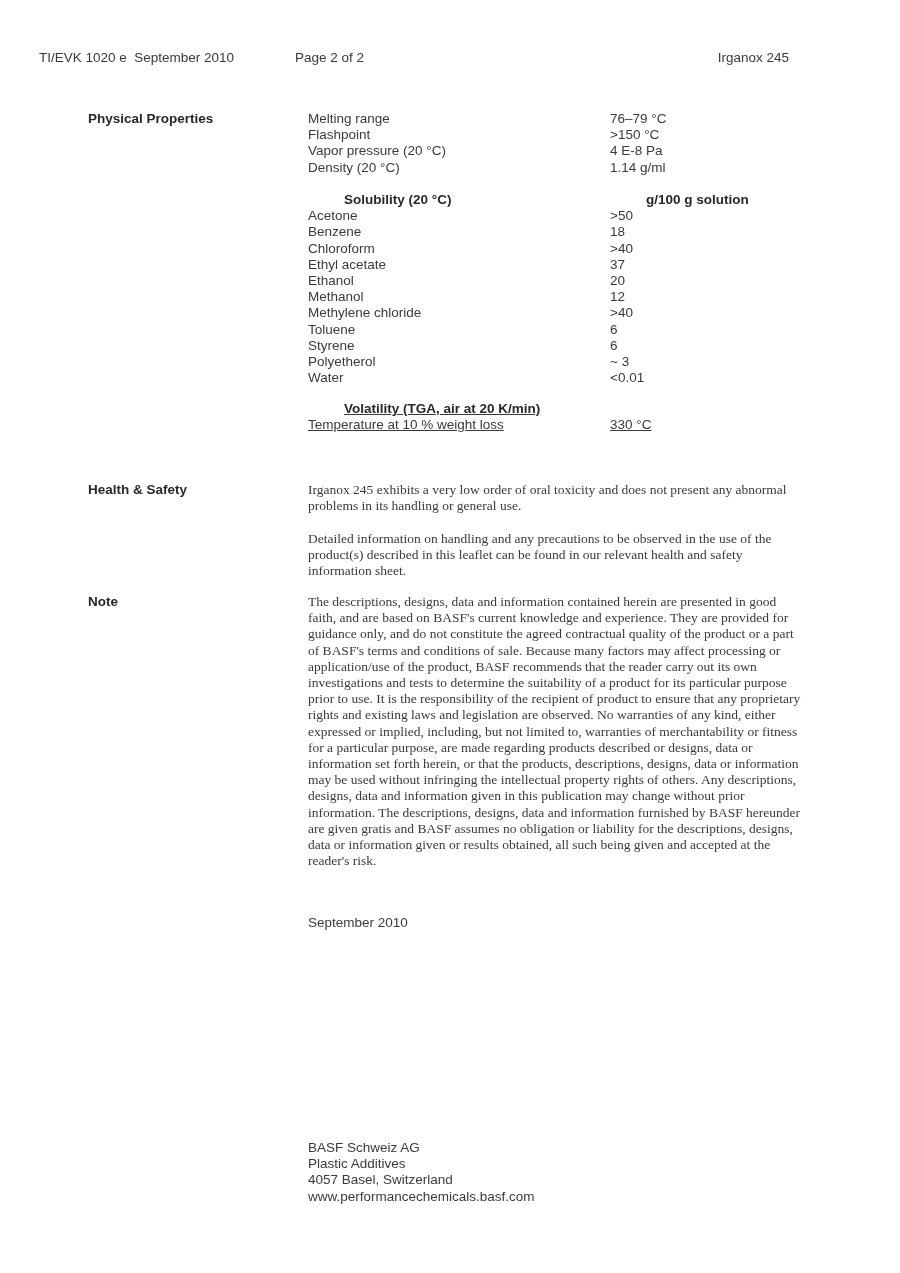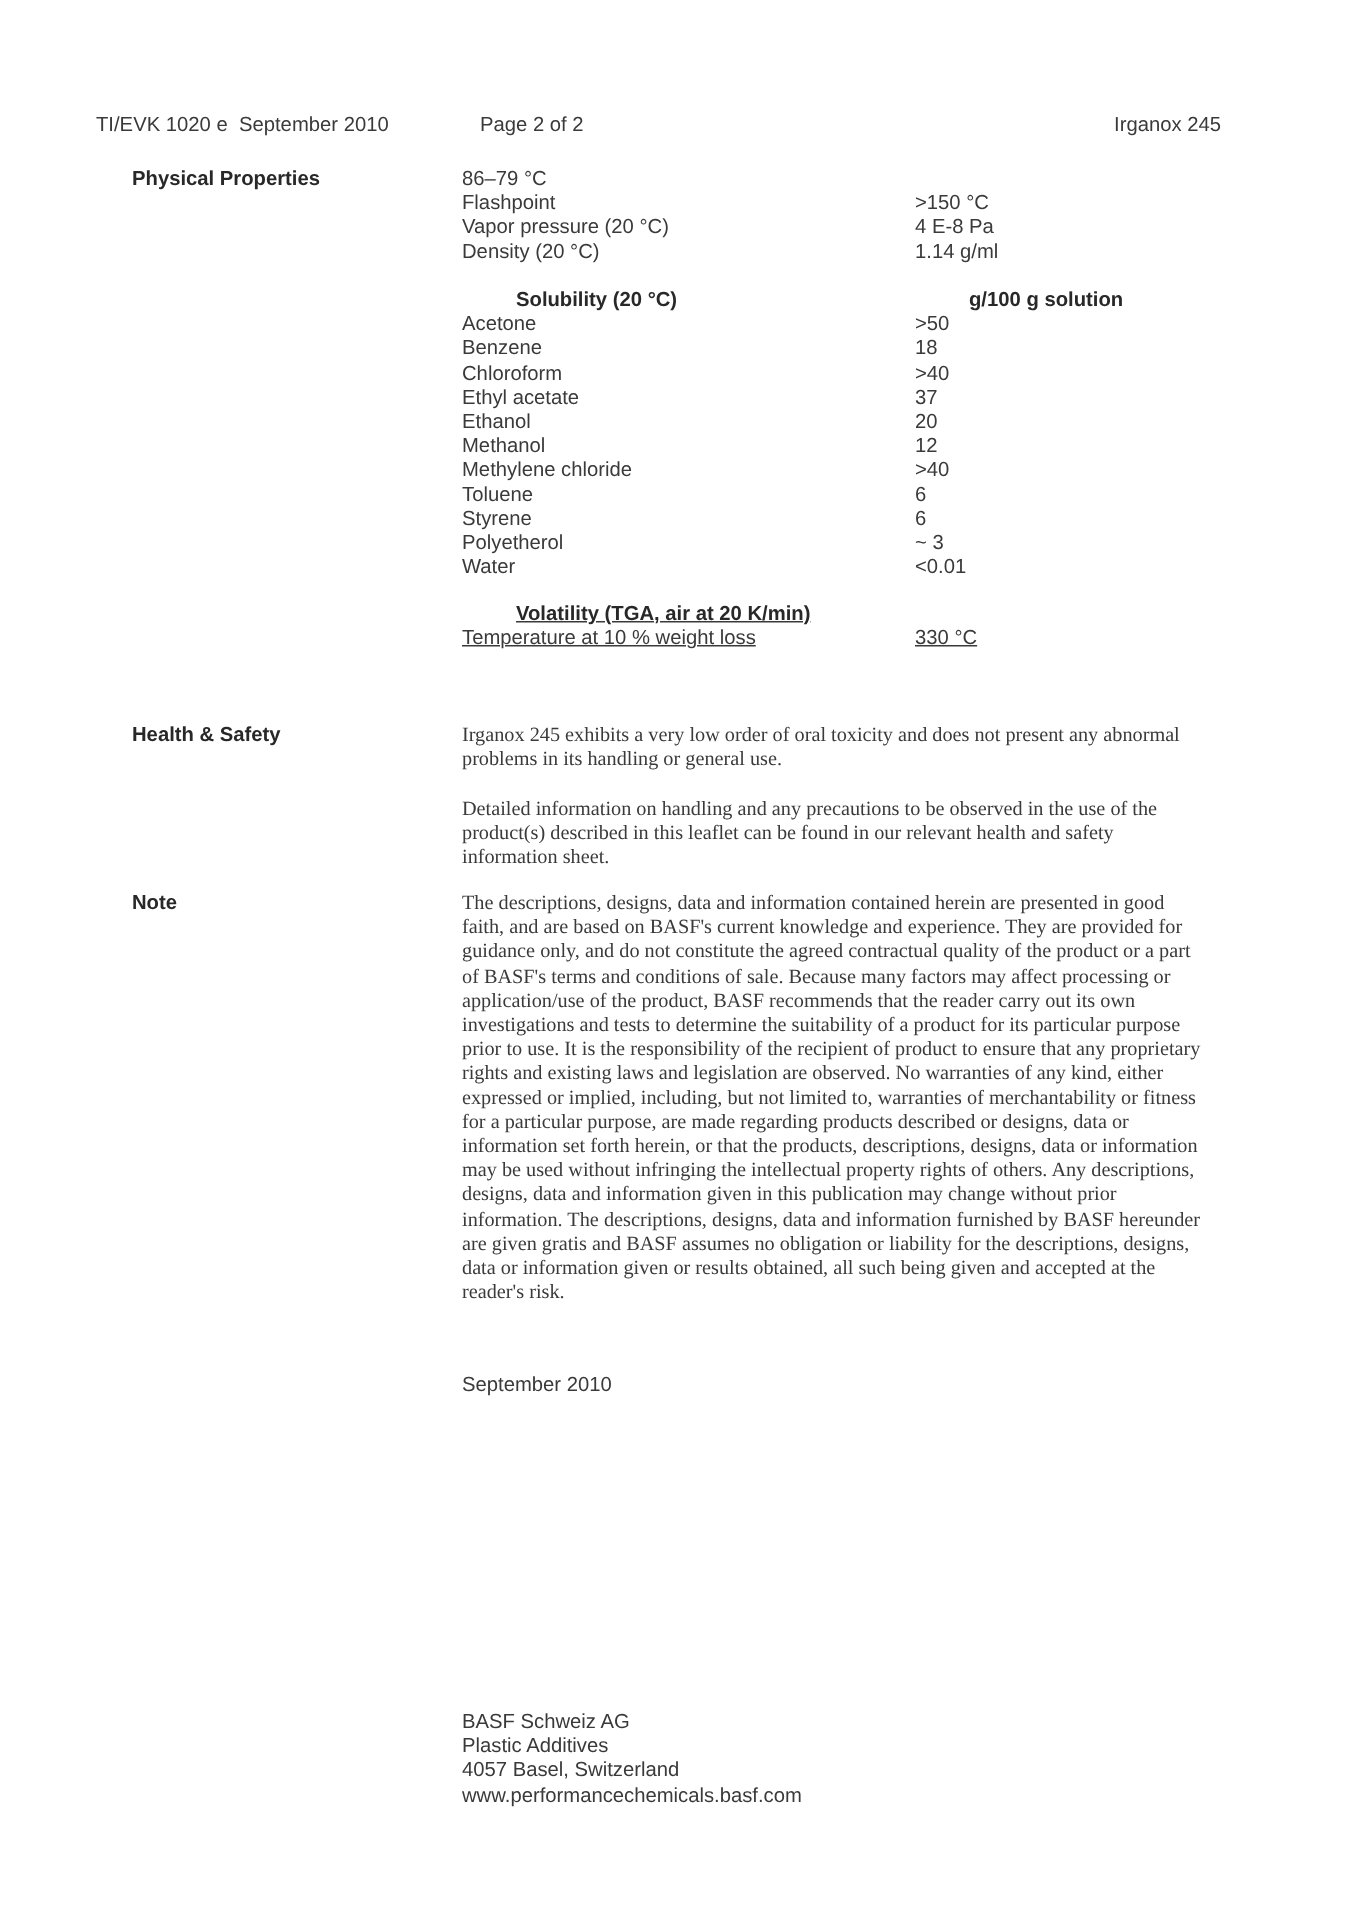--- a/index.html
+++ b/index.html
@@ -2,21 +2,21 @@
 <html><head>
 <meta charset="utf-8">
 <style>
   html,body{margin:0;padding:0;background:#ffffff;}
   .page{
     position:relative;width:900px;height:1273px;background:#ffffff;
     font-family:"Liberation Sans","DejaVu Sans",sans-serif;
     font-size:13.5px;line-height:16.2px;color:#3a3a3a;overflow:hidden;
   }
   .bold{font-weight:bold;color:#282828;padding-left:36px;}
-  .hdr{position:absolute;top:50px;left:64px;width:750px;display:flex;margin-top:25px;}
+  .hdr{position:absolute;top:50px;left:39px;width:750px;display:flex;}
   .hdr .doc-ref{width:256px;white-space:pre;}
   .hdr .page-info{flex:1;}
   .hdr .product{text-align:right;}
   .section{position:absolute;left:52px;width:750px;}
   .label-col{position:absolute;left:0;top:0;width:256px;}
   .content-col{margin-left:256px;width:494px;}
   .prow{display:flex;}
   .pname{width:302px;flex:none;}
   .pvalue{flex:1;}
   .para{margin:0 0 16.2px 0;font-family:Liberation Serif, serif;}
@@ -31,21 +31,22 @@
   <div class="hdr">
     <span class="doc-ref">TI/EVK 1020 e  September 2010</span>
     <span class="page-info">Page 2 of 2</span>
     <span class="product">Irganox 245</span>
   </div>
 
   <div class="section" style="top:111px;">
     <div class="label-col bold">Physical Properties</div>
     <div class="content-col">
       <div class="prow">
-        <span class="pvalue">86–79 °C</span>
+        <span class="pname">Melting range</span>
+        <span class="pvalue">76–79 °C</span>
       </div>
       <div class="prow">
         <span class="pname">Flashpoint</span>
         <span class="pvalue">&gt;150 °C</span>
       </div>
       <div class="prow">
         <span class="pname">Vapor pressure (20 °C)</span>
         <span class="pvalue">4 E-8 Pa</span>
       </div>
       <div class="prow">

